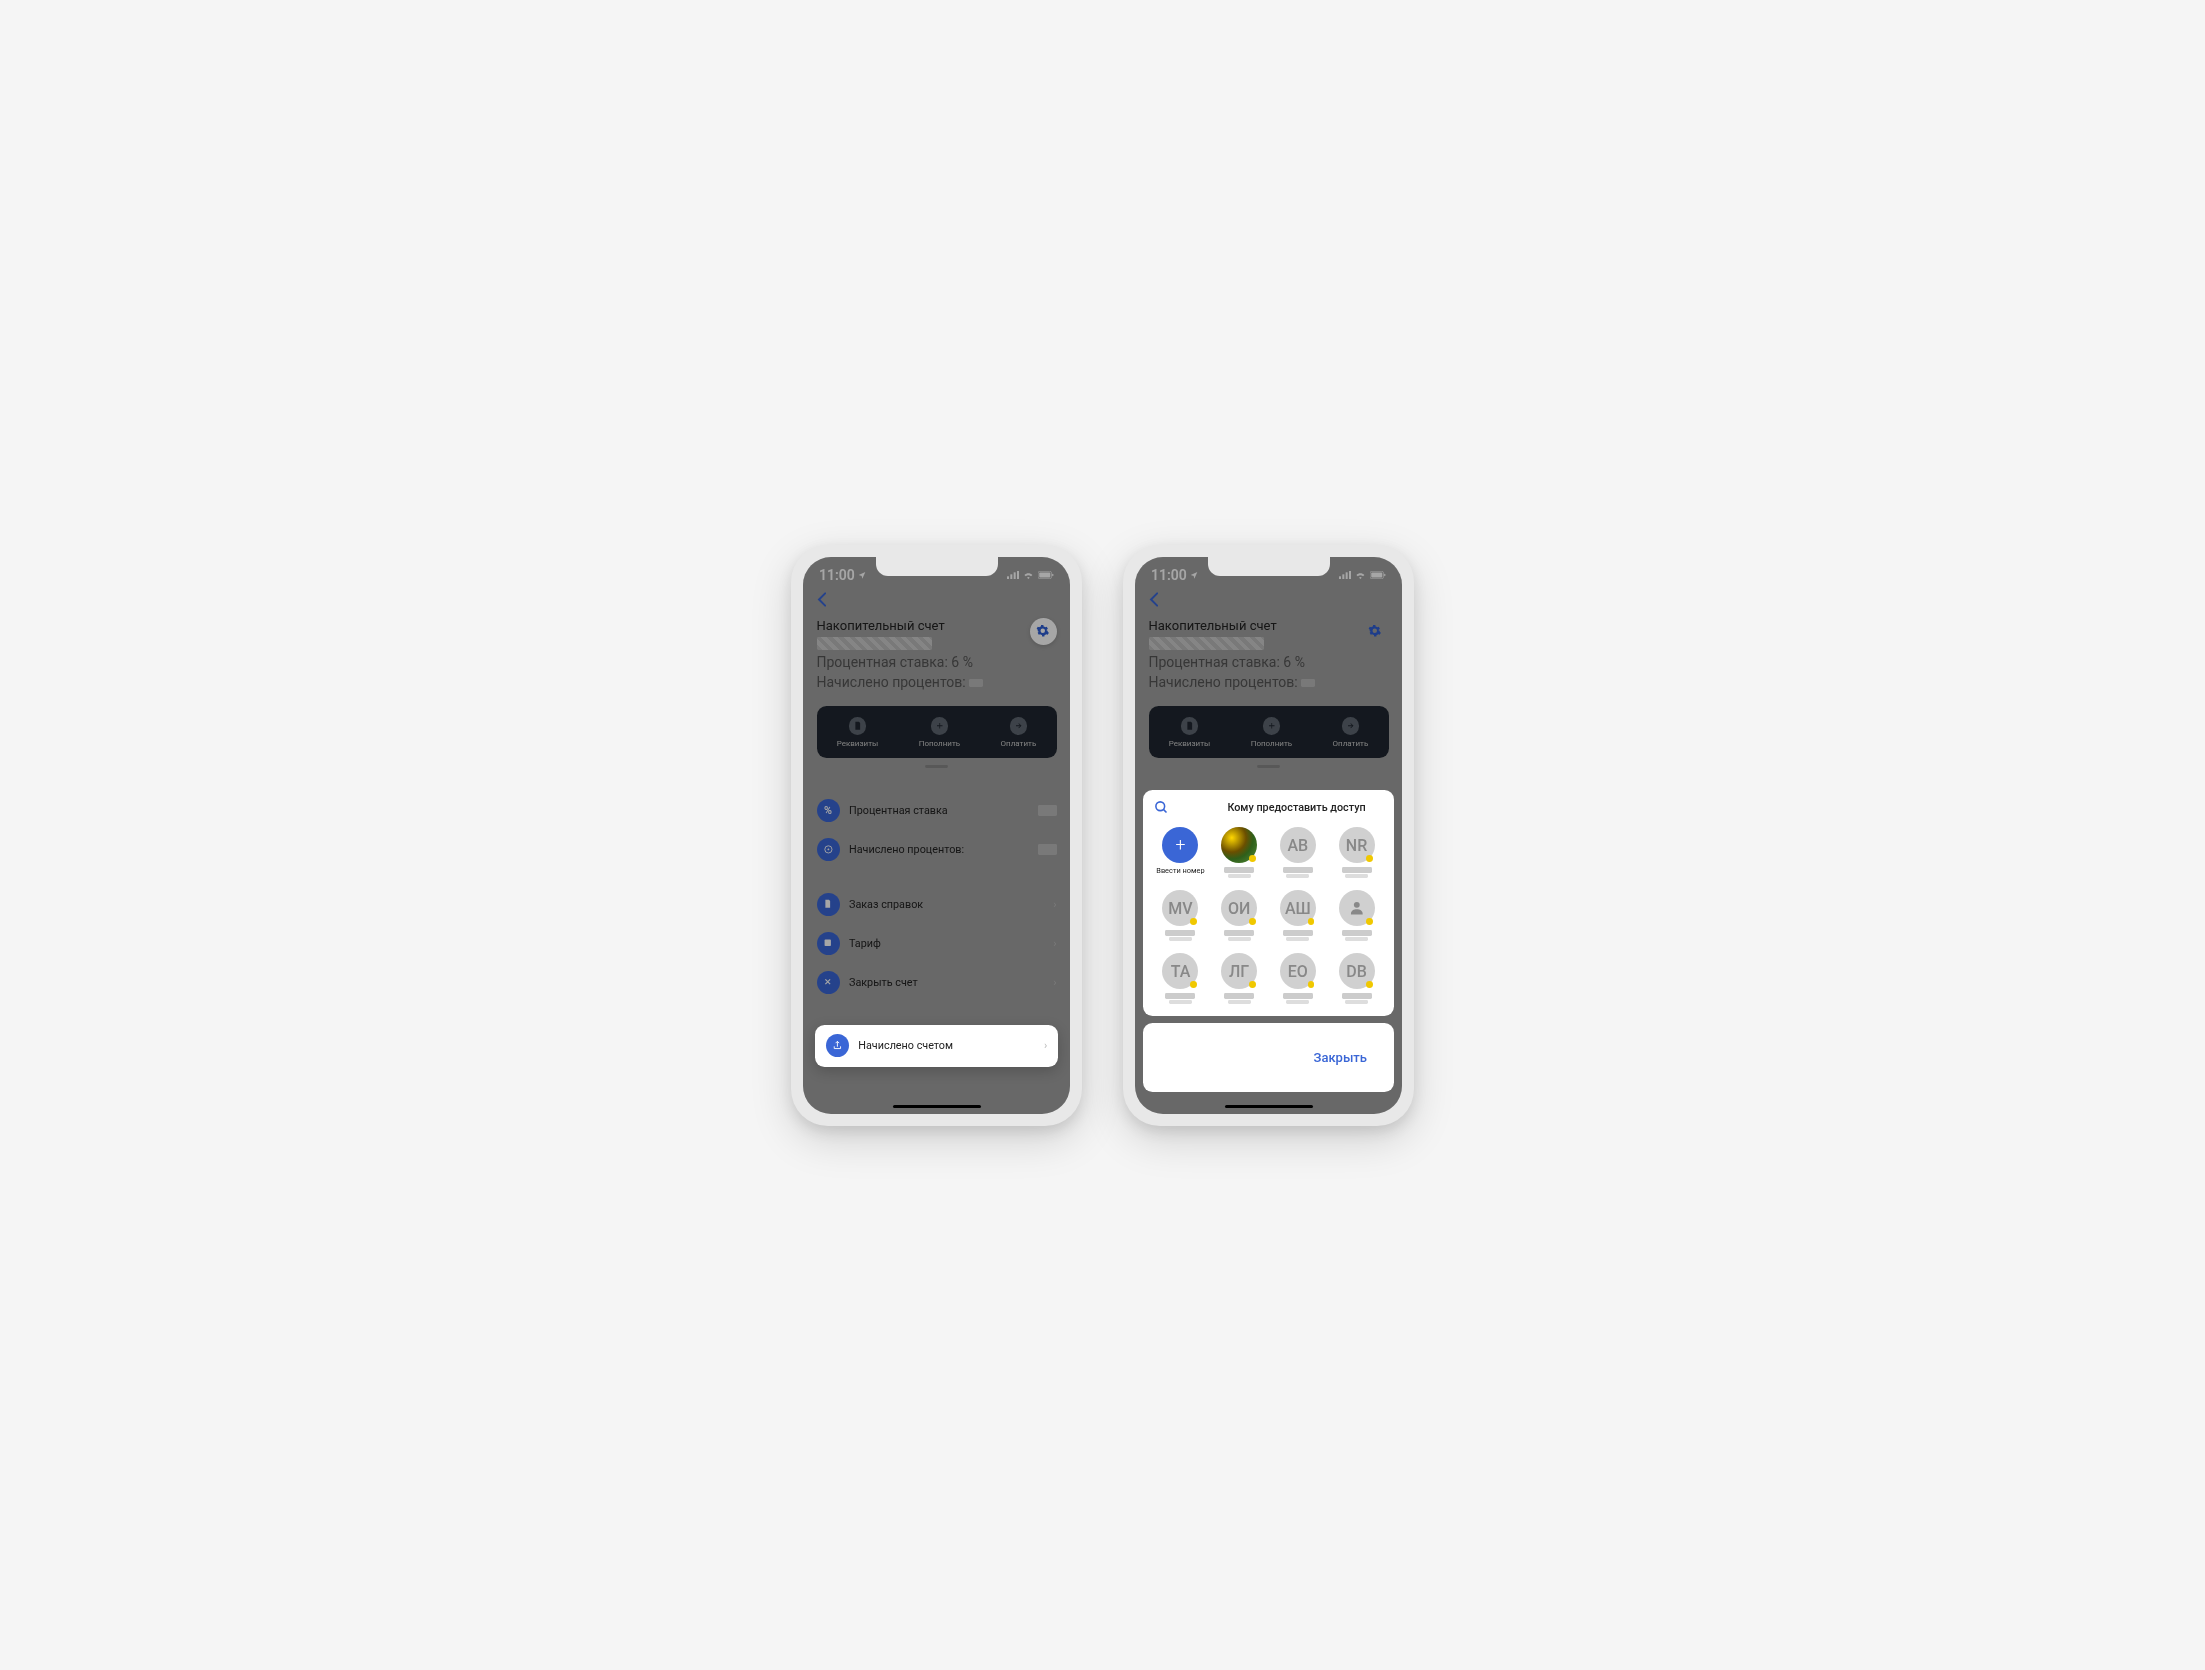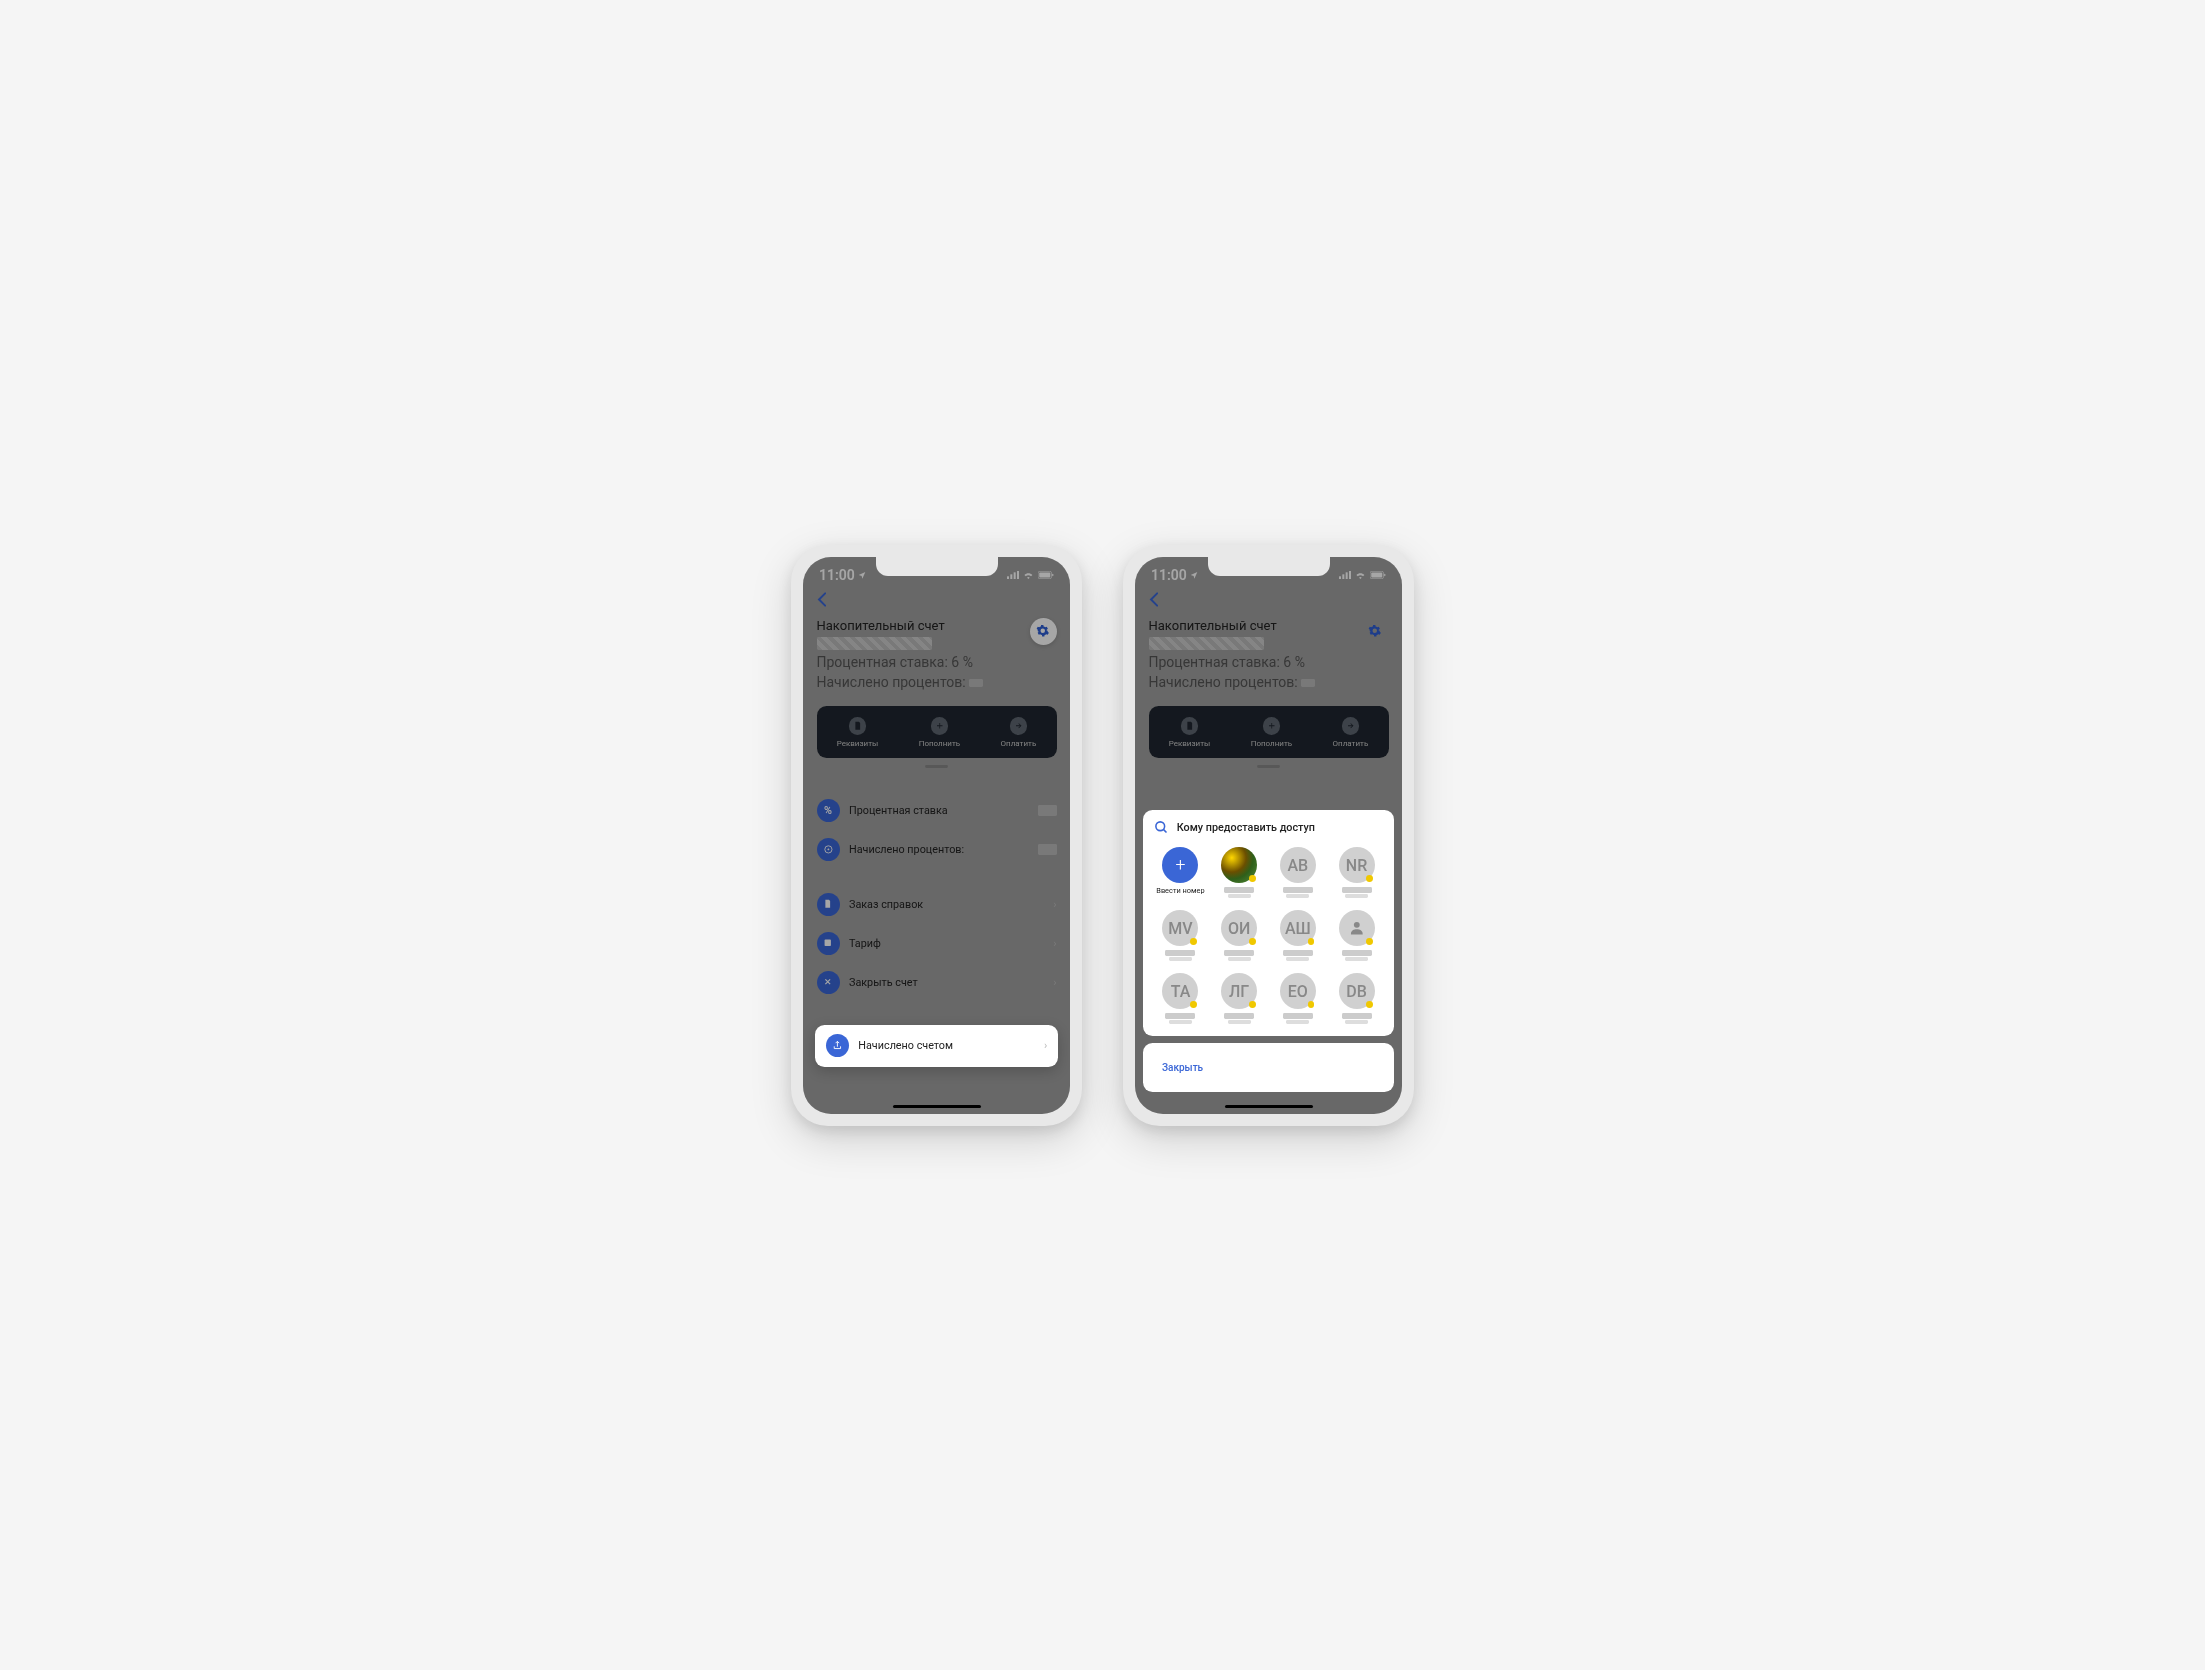--- a/index.html
+++ b/index.html
@@ -126,21 +126,21 @@
   .sheet-card {
     background: #fff;
     border-radius: 9.5px;
     padding: 10.8px;
     margin-bottom: 6.8px;
   }
   .sheet-header {
     display: flex; align-items: center; gap: 8px;
     margin-bottom: 12px;
   }
-  .sheet-title { flex: 1; text-align: left; font-size: 10.8px; font-weight: 500; color: #222; padding-right: 17.6px; }
+  .sheet-title { flex: 1; text-align: right; font-size: 10.8px; font-weight: 500; color: #222; padding-right: 17.6px; }
   .contacts-grid {
     display: grid;
     grid-template-columns: repeat(4, 1fr);
     gap: 10.8px 5.4px;
   }
   .contact {
     text-align: center;
   }
   .contact-avatar {
     width: 36px; height: 36px; border-radius: 50%;
@@ -155,23 +155,23 @@
   .contact-dot {
     position: absolute; bottom: 1.4px; right: 1.4px;
     width: 6.8px; height: 6.8px; border-radius: 50%; background: #f0c800;
   }
   .contact-name { font-size: 7.4px; color: #222; line-height: 1.2; }
   .contact-name .red { background: #ccc; height: 5.4px; width: 30px; display: block; margin: 1.4px auto; border-radius: 1.4px; }
   .contact-name .red2 { background: #ddd; height: 4px; width: 23px; display: block; margin: 1.4px auto; border-radius: 1.4px; }
   .close-btn-card {
     background: #fff;
     border-radius: 9.5px;
-    padding: 19px;
-    text-align: left;
-    font-size: 10px;
+    padding: 27px;
+    text-align: right;
+    font-size: 13px;
     font-weight: 500;
     color: #3a66d6;
   }
   svg { display: block; }
 </style>
 </head>
 <body>
 
 <div class="phone-frame">
   <div class="phone-screen">

